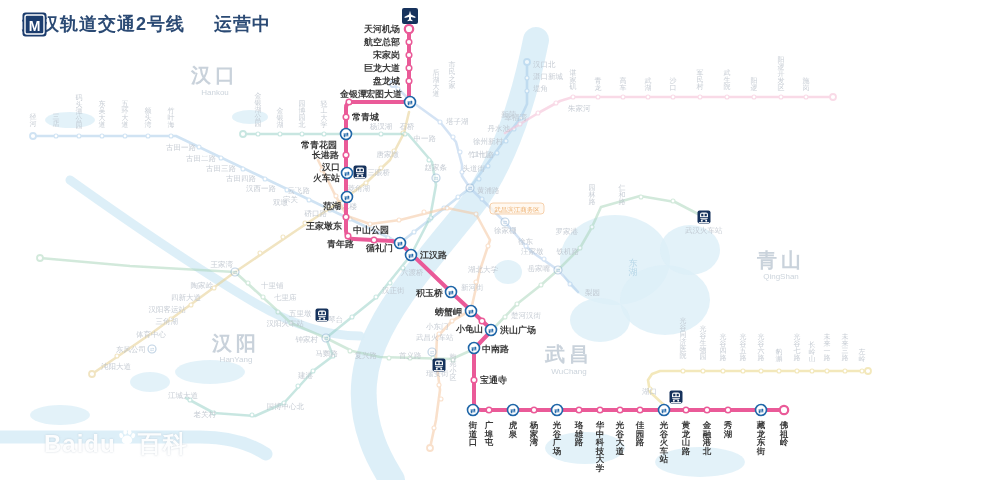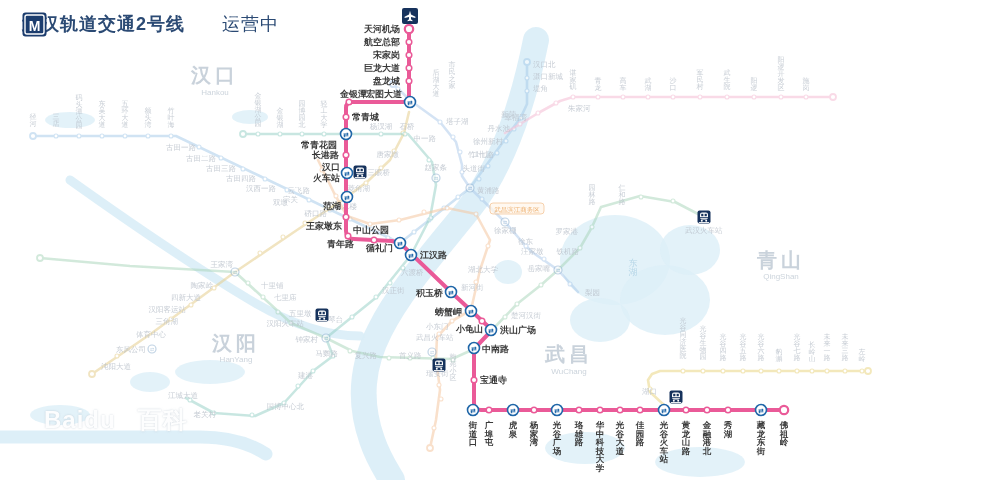--- a/index.html
+++ b/index.html
@@ -3,22 +3,22 @@
 <meta charset="utf-8">
 <style>
   html,body{margin:0;padding:0;background:#fff;}
   .stage{position:relative;width:1004px;height:480px;background:#fff;overflow:hidden;
          font-family:"Liberation Sans",sans-serif;}
   svg{position:absolute;left:0;top:0;}
   svg text{font-family:"Liberation Sans",sans-serif;}
   .hdr{position:absolute;left:22px;top:12px;display:flex;align-items:center;gap:11px;z-index:5;}
   .logo{width:25px;height:25px;flex:0 0 auto;}
   .ttl{font-size:18px;font-weight:bold;color:#2b4a74;letter-spacing:1px;}
-  .sts{font-size:18px;font-weight:normal;color:#2b4a74;margin-left:26px;letter-spacing:1px;}
-  .wm{position:absolute;left:44px;top:404px;z-index:4;display:flex;align-items:center;
+  .sts{font-size:18px;font-weight:bold;color:#2b4a74;margin-left:18px;letter-spacing:1px;}
+  .wm{position:absolute;left:44px;top:428px;z-index:4;display:flex;align-items:center;
       font-size:24px;font-weight:bold;color:rgba(255,255,255,.95);
       text-shadow:0 0 2px rgba(160,175,190,.55);letter-spacing:1px;}
   .wm svg{position:static;margin:-14px 1px 0 1px;}
 </style>
 </head>
 <body>
 
 <div class="stage">
   <svg id="map" width="1004" height="480" viewBox="0 0 1004 480">
       <g>

